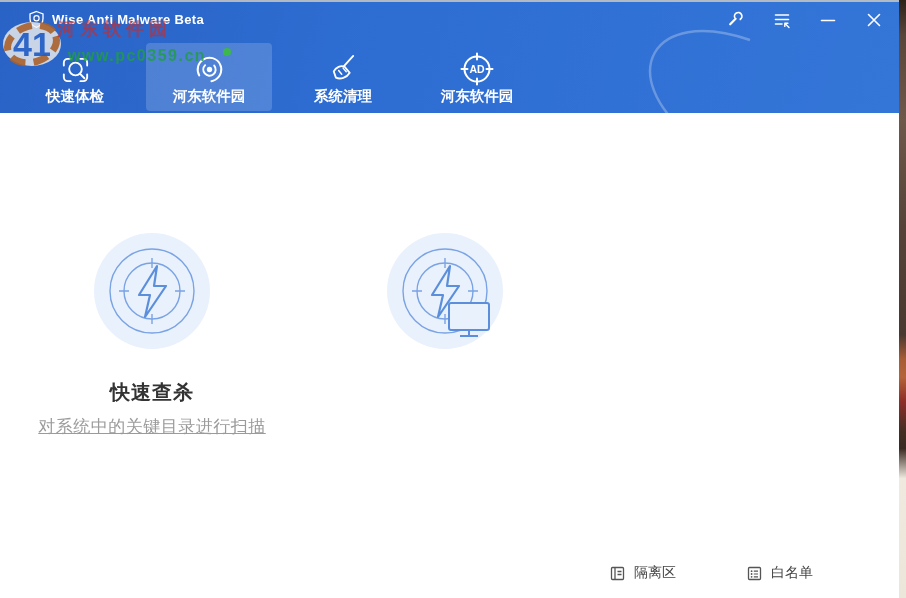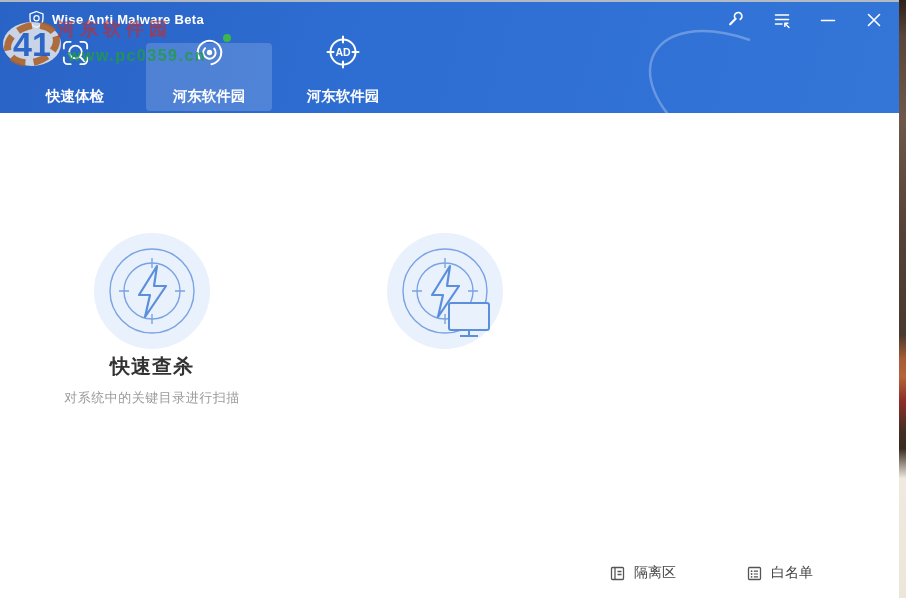--- a/index.html
+++ b/index.html
@@ -34,36 +34,36 @@
 
   
   .tabs{position:absolute;left:12px;top:43px;display:flex;gap:8px;z-index:2;}
   .tab{
     width:126px;height:68px;border-radius:4px;cursor:pointer;
     display:flex;flex-direction:column;align-items:center;justify-content:flex-end;
     padding-bottom:5px;box-sizing:border-box;
   }
   .tab.selected{background:rgba(255,255,255,0.17);}
   .tab-icon{height:40px;display:flex;align-items:flex-end;justify-content:center;position:relative;}
-  .tab-label{color:#fff;font-size:14.5px;font-weight:bold;margin-top:17px;white-space:nowrap;font-family:Liberation Mono, monospace;}
+  .tab-label{color:#fff;font-size:14.5px;font-weight:bold;margin-top:0;white-space:nowrap;font-family:Liberation Mono, monospace;}
   .badge-dot{position:absolute;right:-3px;top:1px;width:8px;height:8px;border-radius:50%;background:#3db64b;}
 
   
   .watermark{position:absolute;left:0;top:0;z-index:10;pointer-events:none;}
   .wm-logo{position:absolute;left:2px;top:21px;}
   .wm-name{position:absolute;left:57px;top:17px;font-size:18px;font-weight:bold;
            color:rgba(206,42,36,0.62);letter-spacing:5px;white-space:nowrap;}
   .wm-url{position:absolute;left:68px;top:47px;font-size:16px;font-weight:bold;
           color:rgba(32,158,66,0.82);letter-spacing:1.5px;white-space:nowrap;}
 
   
   .option{position:absolute;top:233px;width:240px;text-align:center;cursor:pointer;}
   .option .circle{width:116px;height:116px;margin:0 auto;}
-  .option .title{font-size:20px;font-weight:bold;color:#333;letter-spacing:1px;}
-  .option .subtitle{margin-top:9px;font-size:13px;color:#9b9b9b;letter-spacing:.5px;}
+  .option .title{margin-top:26px;font-size:20px;font-weight:bold;color:#333;letter-spacing:1px;}
+  .option .subtitle{margin-top:9px;font-size:17px;color:#9b9b9b;letter-spacing:.5px;text-decoration:underline;}
   .opt-1{left:32px;} .opt-2{left:325px;} .opt-3{left:618px;}
 
   
   .footer{position:absolute;right:86px;bottom:16px;display:flex;gap:70px;z-index:2;}
   .footer-btn{display:flex;align-items:center;gap:8px;font-size:14px;color:#444;cursor:pointer;}
 </style>
 </head>
 <body>
 
 <div id="screen">
@@ -126,20 +126,30 @@
             <svg width="37" height="37" viewBox="0 0 36 36">
               <circle cx="18" cy="19" r="11.5" fill="none" stroke="#fff" stroke-width="1.9" stroke-dasharray="58 14.3" stroke-linecap="round" transform="rotate(150 18 19)"></circle>
               <circle cx="18" cy="19" r="6" fill="none" stroke="#fff" stroke-width="1.9" stroke-dasharray="27 10.7" stroke-linecap="round" transform="rotate(-40 18 19)"></circle>
               <circle cx="18" cy="19" r="2.6" fill="#fff"></circle>
             </svg>
             <span class="badge-dot"></span>
           </span>
           <span class="tab-label">河东软件园</span>
         </div>
 
+        <div class="tab">
+          <span class="tab-icon">
+            <svg width="35" height="35" viewBox="0 0 36 36">
+              <path d="M28 4 L18 15" fill="none" stroke="#fff" stroke-width="1.9" stroke-linecap="round"></path>
+              <path d="M8 20 C10 15.6 15.4 13.4 19.2 15.2 L24.4 21.4 C21.4 26.6 14.6 28.4 10.2 26.4 Z" fill="none" stroke="#fff" stroke-width="1.9" stroke-linejoin="round"></path>
+              <path d="M13 19 L16.2 22.8 M17.6 16.6 L20.8 20.4" stroke="#fff" stroke-width="1.5" stroke-linecap="round"></path>
+            </svg>
+          </span>
+          <span class="tab-label">系统清理</span>
+        </div>
 
         <div class="tab">
           <span class="tab-icon">
             <svg width="36" height="36" viewBox="0 0 36 36">
               <circle cx="18" cy="18" r="12.5" fill="none" stroke="#fff" stroke-width="2"></circle>
               <path d="M18 2.5 v6 M18 27.5 v6 M2.5 18 h6 M27.5 18 h6" stroke="#fff" stroke-width="2" stroke-linecap="round"></path>
               <text x="18" y="22" text-anchor="middle" font-size="10.5" font-weight="bold" fill="#fff">AD</text>
             </svg>
           </span>
           <span class="tab-label">河东软件园</span>

